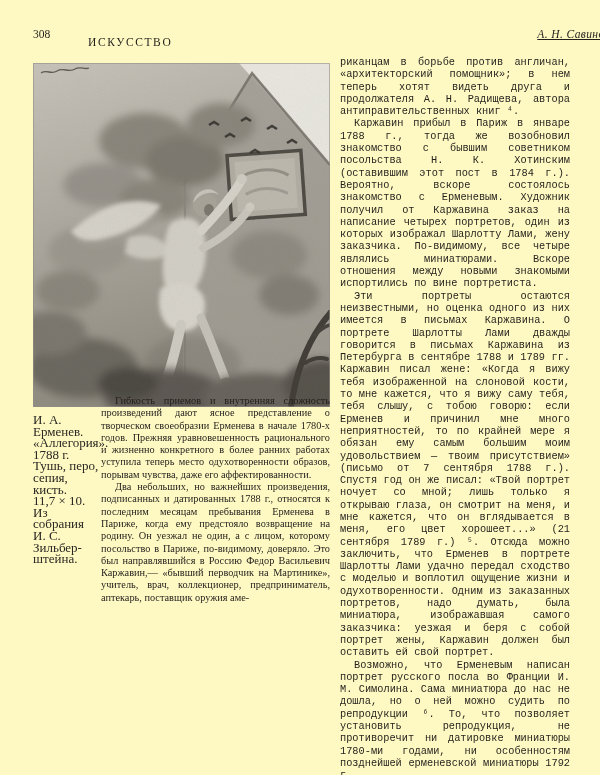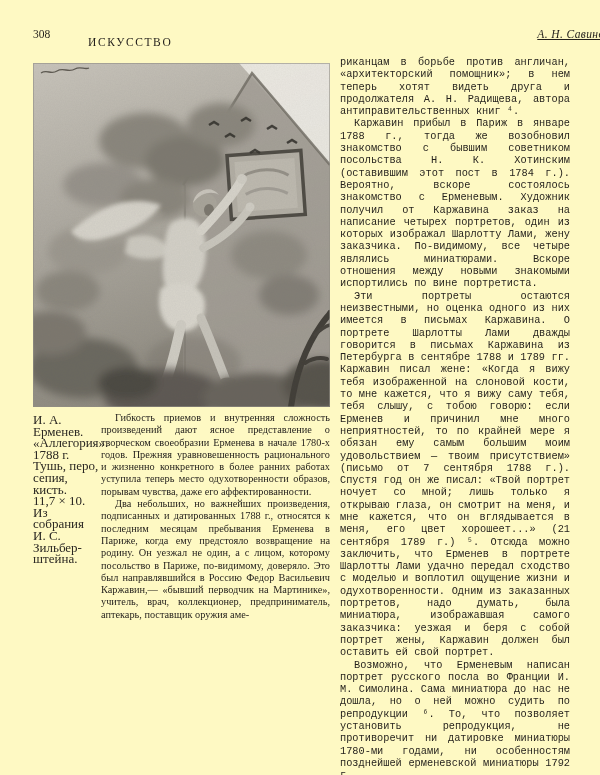--- a/index.html
+++ b/index.html
@@ -25,21 +25,21 @@
   .caption {
     position:absolute; left:33px; top:414px; width:66px;
     font-size:13px; line-height:11.6px; 
     white-space:pre-line; color:#2a2722;
   }
 
   
   .col { position:absolute; width:230px; font-size:10.3px; line-height:12.3px; text-align:justify; }
   .col p { margin:0; padding:0; }
   .col p.indent { text-indent:14px; }
-  .left-col  { left:101px; top:412px; width:229px; }
+  .left-col  { left:101px; top:395px; width:229px; }
   .right-col { left:340px; top:56px;font-family:Liberation Mono, monospace; }
   .footnote-sep { margin-top:10px; text-indent:16px; font-size:12px; letter-spacing:1px; }
 </style>
 </head>
 <body>
 
 <div class="page">
 
   <div class="running-head">
     <span class="pagenum">308</span>

